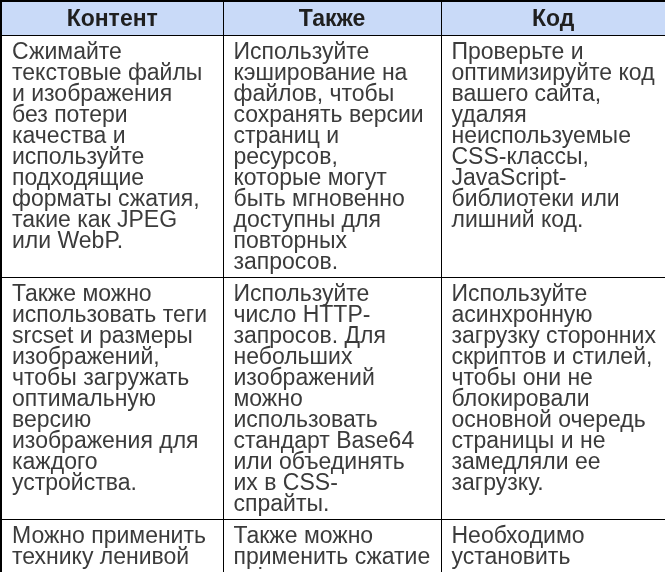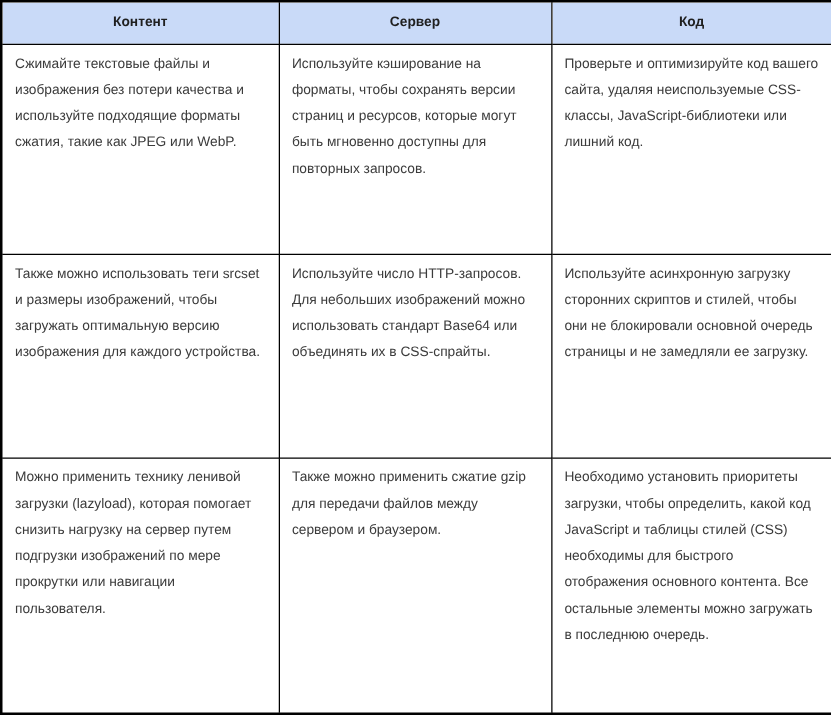--- a/index.html
+++ b/index.html
@@ -19,21 +19,21 @@
     width:665px;height:572px;
     border-collapse:collapse;
     table-layout:fixed;
     border:2px solid var(--border);
   }
   .opt-table th,.opt-table td{
     border:1.5px solid var(--border);
     vertical-align:top;
     text-align:left;
     padding:5px 9px 5px 10px;
-    font-size:11px;
+    font-size:23px;
     line-height:21px;
     color:var(--body-text);
     overflow:hidden;
   }
   .opt-table th{
     background:var(--header-bg);
     color:var(--header-text);
     font-weight:bold;
     text-align:center;
     vertical-align:middle;
@@ -49,28 +49,28 @@
 
 <table class="opt-table">
   <colgroup>
     <col style="width:222px">
     <col style="width:218px">
     <col style="width:225px">
   </colgroup>
   <thead>
     <tr>
       <th>Контент</th>
-      <th>Сервер</th>
+      <th>Также</th>
       <th>Код</th>
     </tr>
   </thead>
   <tbody>
     <tr class="row-1">
       <td>Сжимайте текстовые файлы и изображения без потери качества и используйте подходящие форматы сжатия, такие как JPEG или WebP.</td>
-      <td>Используйте кэширование на форматы, чтобы сохранять версии страниц и ресурсов, которые могут быть мгновенно доступны для повторных запросов.</td>
+      <td>Используйте кэширование на файлов, чтобы сохранять версии страниц и ресурсов, которые могут быть мгновенно доступны для повторных запросов.</td>
       <td>Проверьте и оптимизируйте код вашего сайта, удаляя неиспользуемые CSS-классы, JavaScript-библиотеки или лишний код.</td>
     </tr>
     <tr class="row-2">
       <td>Также можно использовать теги srcset и размеры изображений, чтобы загружать оптимальную версию изображения для каждого устройства.</td>
       <td>Используйте число HTTP-запросов. Для небольших изображений можно использовать стандарт Base64 или объединять их в CSS-спрайты.</td>
       <td>Используйте асинхронную загрузку сторонних скриптов и стилей, чтобы они не блокировали основной очередь страницы и не замедляли ее загрузку.</td>
     </tr>
     <tr class="row-3">
       <td>Можно применить технику ленивой загрузки (lazyload), которая помогает снизить нагрузку на сервер путем подгрузки изображений по мере прокрутки или навигации пользователя.</td>
       <td>Также можно применить сжатие gzip для передачи файлов между сервером и браузером.</td>

